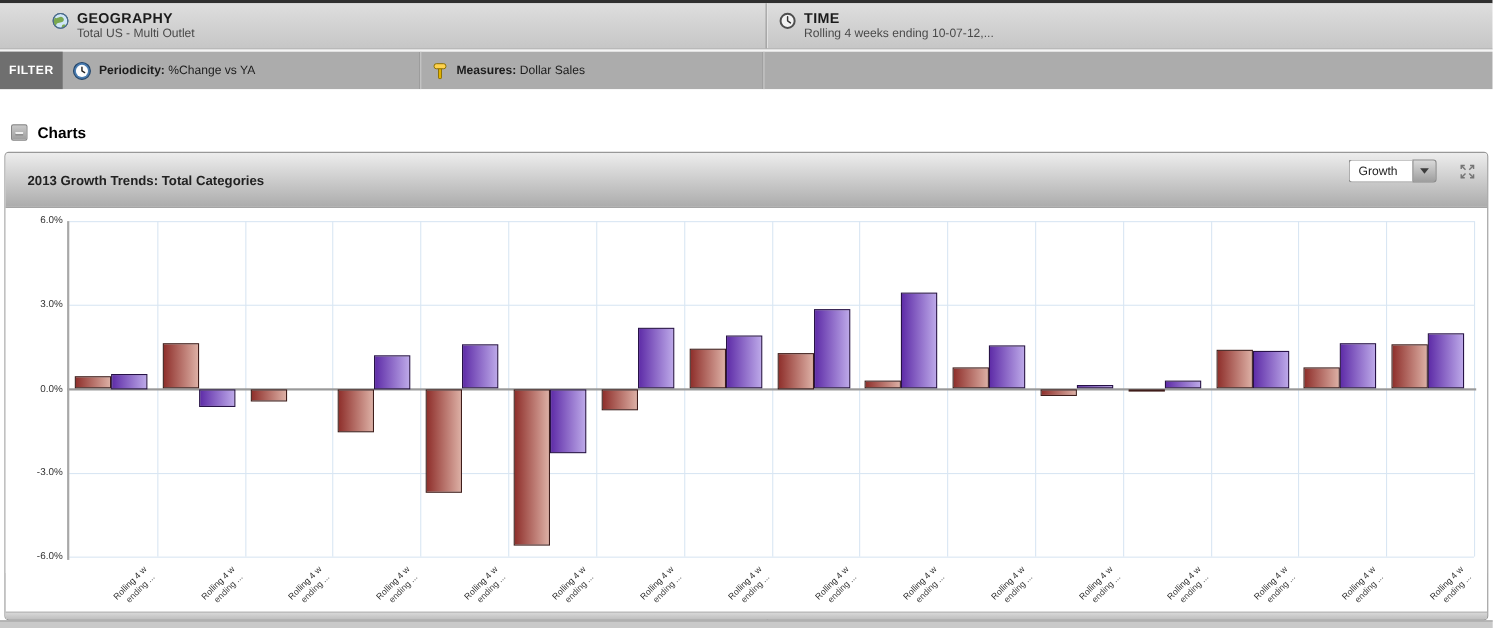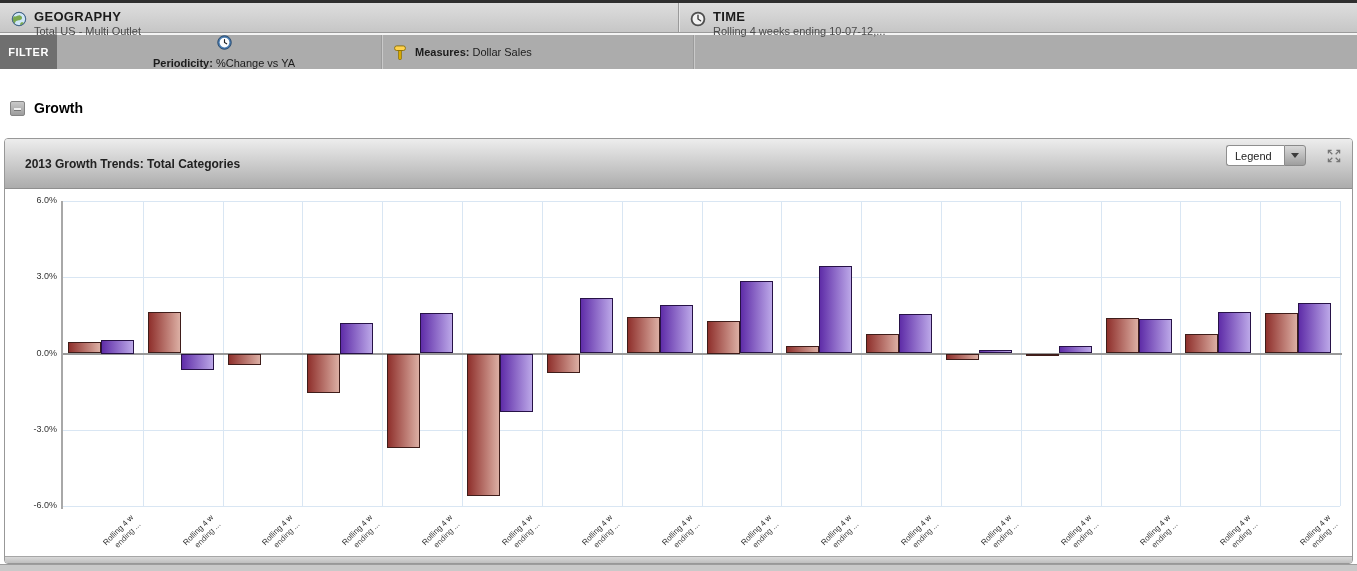--- a/index.html
+++ b/index.html
@@ -1,35 +1,35 @@
 <!DOCTYPE html>
 <html><head>
 <meta charset="utf-8">
 <style>
   * { margin:0; padding:0; box-sizing:border-box; }
   html,body { width:1357px; height:571px; background:#fff; font-family:"Liberation Sans", sans-serif; overflow:hidden; }
 
   .top-edge { height:3px; background:#2f2f2f; }
 
   
-  .header-bar { height:30px; display:flex; background:linear-gradient(#dedede,#c6c6c6); border-bottom:1px solid #9a9a9a; }
+  .header-bar { height:42px; display:flex; background:linear-gradient(#dedede,#c6c6c6); border-bottom:1px solid #9a9a9a;padding-left:36px; }
   .hdr-section { flex:1; display:flex; align-items:flex-start; padding:6px 0 0 10px; position:relative; }
   .hdr-section + .hdr-section { border-left:1px solid #9a9a9a; box-shadow:inset 1px 0 0 #e6e6e6; }
   .hdr-icon { width:18px; height:16px; margin:2px 6px 0 0; flex:0 0 auto; }
   .hdr-text .t { font-size:13px; font-weight:bold; color:#1b1b1b; letter-spacing:.3px; }
   .hdr-text .s { font-size:11px; color:#4a4a4a; margin-top:1px; }
 
   .white-gap { height:2px; background:#f4f4f4; }
 
   
   .filter-bar { height:34px; display:flex; background:#acacac; }
   .filter-label { width:57px; background:#6f6f6f; color:#fff; font-size:11px; font-weight:bold; letter-spacing:.5px; display:flex; align-items:center; justify-content:center; }
   .filter-cell { display:flex; align-items:center; gap:7px; padding-left:9px; font-size:11px; color:#1c1c1c; border-right:1px solid #c9c9c9; box-shadow:inset -1px 0 0 #9b9b9b; }
   .filter-cell .nm { font-weight:bold; }
-  .fc-periodicity { width:326px;flex-direction:column; }
+  .fc-periodicity { width:326px; }
   .fc-measures { width:312px; }
   .filter-rest { flex:1; }
 
   
   .charts-head { display:flex; align-items:center; margin:30px 0 0 10px; height:18px; }
   .minus-btn { width:15px; height:15px; border:1px solid #848484; border-radius:2px; background:linear-gradient(#c9c9c9,#9d9d9d); position:relative; cursor:pointer; }
   .minus-btn::after { content:""; position:absolute; left:3px; right:3px; top:6px; height:2px; background:#efefef; box-shadow:0 1px 0 #777; }
   .charts-title { font-size:14px; font-weight:bold; color:#000; margin-left:9px; }
 
   
@@ -110,28 +110,28 @@
     </svg>
     <span><span class="nm">Measures:</span>
     <span>Dollar Sales</span></span>
   </div>
 
   <div class="filter-rest"></div>
 </div>
 
 <div class="charts-head">
   <div class="minus-btn"></div>
-  <div class="charts-title">Growth</div>
+  <div class="charts-title">Charts</div>
 </div>
 
 <div class="chart-panel">
   <div class="panel-titlebar">
     <div class="panel-title">2013 Growth Trends: Total Categories</div>
     <div class="legend-wrap">
-      <div class="legend-box">Legend</div>
+      <div class="legend-box">Growth</div>
       <div class="legend-arrow-btn">
         <div class="tri"></div>
       </div>
     </div>
     <svg class="expand-btn" viewBox="0 0 16 16">
       <g fill="none" stroke="#757575" stroke-width="1.3">
         <polyline points="5.6,2.4 2.4,2.4 2.4,5.6"></polyline>
           <line x1="2.4" y1="2.4" x2="6.3" y2="6.3"></line>
         <polyline points="10.4,2.4 13.6,2.4 13.6,5.6"></polyline>
           <line x1="13.6" y1="2.4" x2="9.7" y2="6.3"></line>

